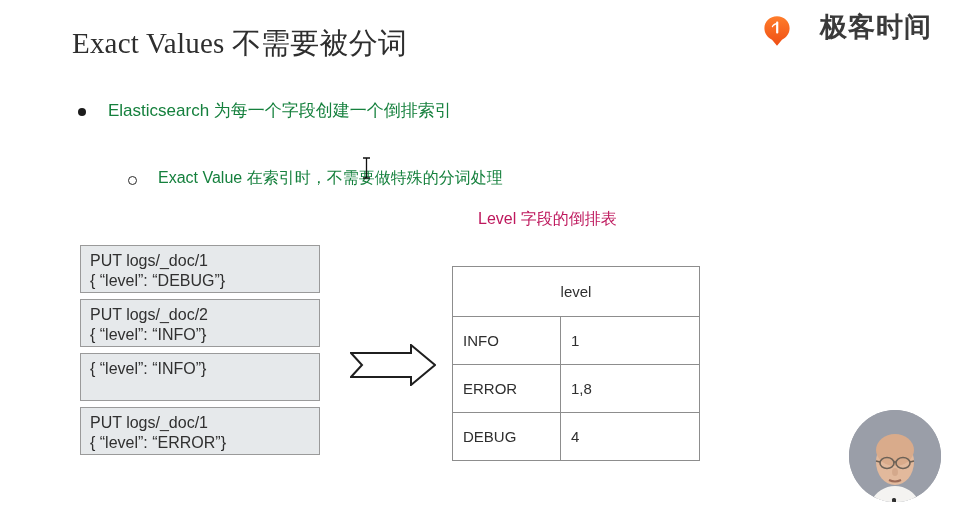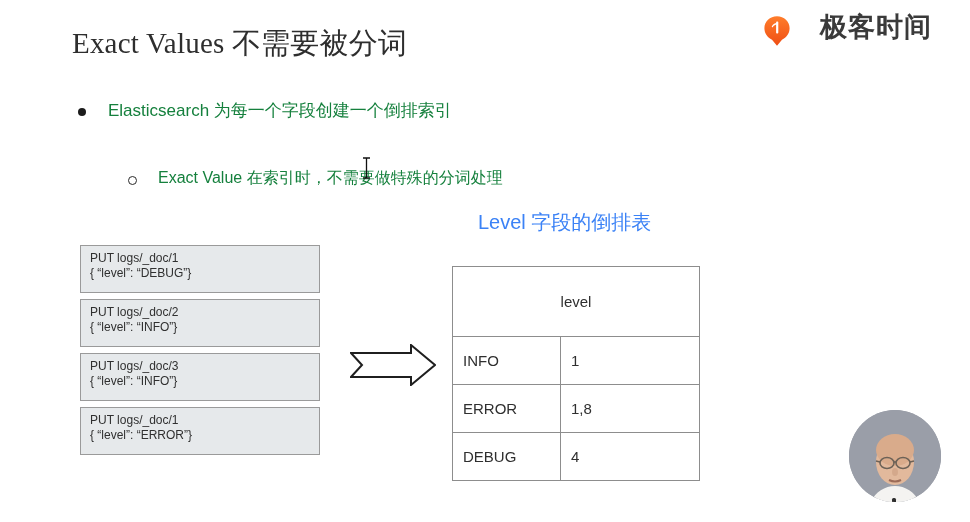--- a/index.html
+++ b/index.html
@@ -100,64 +100,64 @@
     width: 240px;
   }
   .code-box {
     box-sizing: border-box;
     width: 240px;
     height: 48px;
     background: #e6e9eb;
     border: 1px solid #9a9a9a;
     margin-bottom: 6px;
     padding: 5px 0 0 9px;
-    font-size: 12px;
+    font-size: 16px;
     color: #303030;
     line-height: 1.25;
     white-space: nowrap;
   }
   .code-box .code-line { display: block; }
 
   
   #flow-arrow {
     position: absolute;
     left: 350px;
     top: 344px;
     width: 86px;
     height: 42px;
   }
 
   
   #table-caption {
     position: absolute;
     left: 478px;
     top: 209px;
-    font-size: 20px;
-    color: #3b82f6;
+    font-size: 16px;
+    color: #be185d;
     white-space: nowrap;
   }
   #inverted-index-table {
     position: absolute;
     left: 452px;
     top: 266px;
     width: 247px;
     border-collapse: collapse;
     table-layout: fixed;
   }
   #inverted-index-table td {
     border: 1px solid #8d8d8d;
     font-size: 15px;
     color: #2f2f2f;
     height: 47px;
     padding: 0 0 0 10px;
     vertical-align: middle;
   }
   #inverted-index-table td.header-cell {
     text-align: center;
-    padding: 10px;
+    padding: 0;
     height: 49px;
   }
   #inverted-index-table col.term-col { width: 108px; }
   #inverted-index-table col.post-col { width: 139px; }
 
   
   #presenter-avatar {
     position: absolute;
     left: 849px;
     top: 410px;
@@ -212,21 +212,20 @@
 <div id="code-box-list">
   <div class="code-box">
     <span class="code-line">PUT logs/_doc/1</span>
     <span class="code-line">{ “level”: “DEBUG”}</span>
   </div>
   <div class="code-box">
     <span class="code-line">PUT logs/_doc/2</span>
     <span class="code-line">{ “level”: “INFO”}</span>
   </div>
   <div class="code-box">
-    <span class="code-line">PUT logs/_doc/3</span>
     <span class="code-line">{ “level”: “INFO”}</span>
   </div>
   <div class="code-box">
     <span class="code-line">PUT logs/_doc/1</span>
     <span class="code-line">{ “level”: “ERROR”}</span>
   </div>
 </div>
 
 <div id="flow-arrow">
   <svg width="86" height="42" viewBox="0 0 86 42" aria-hidden="true">

